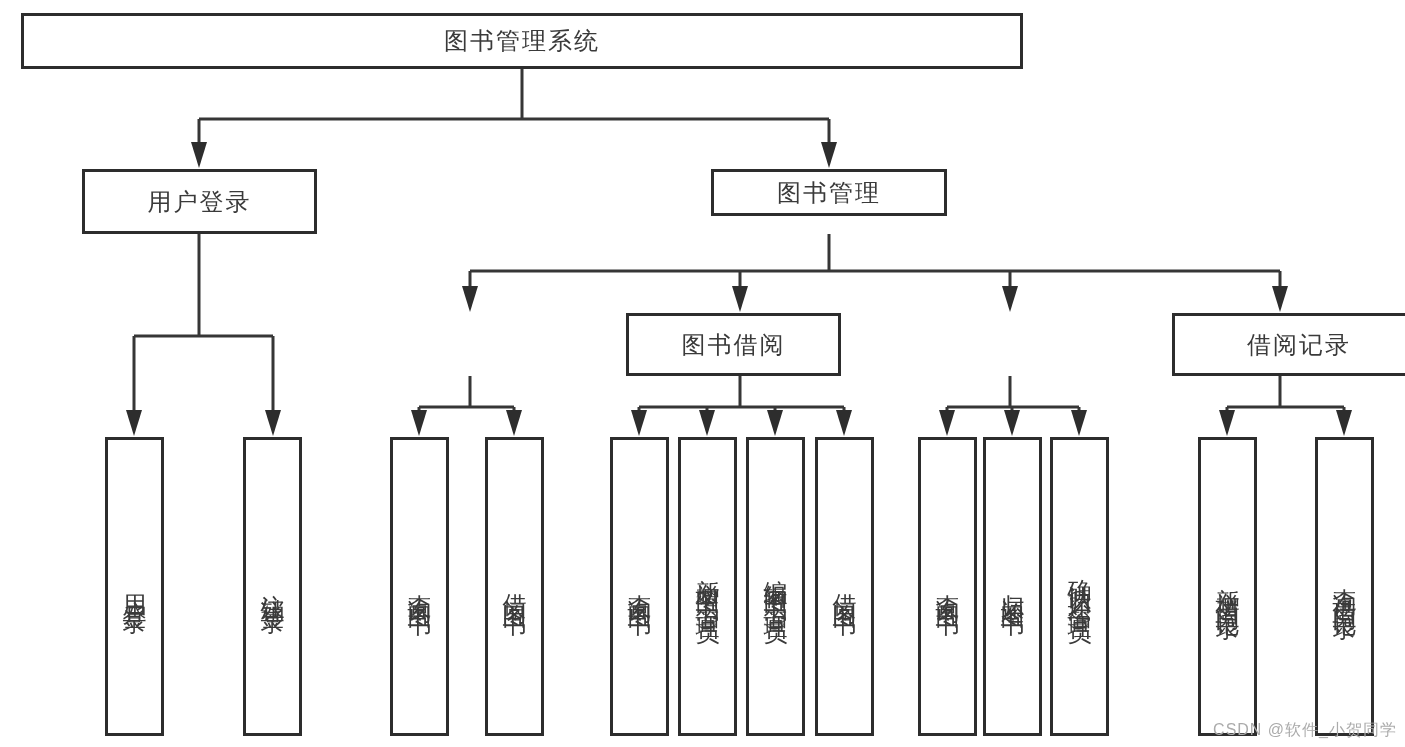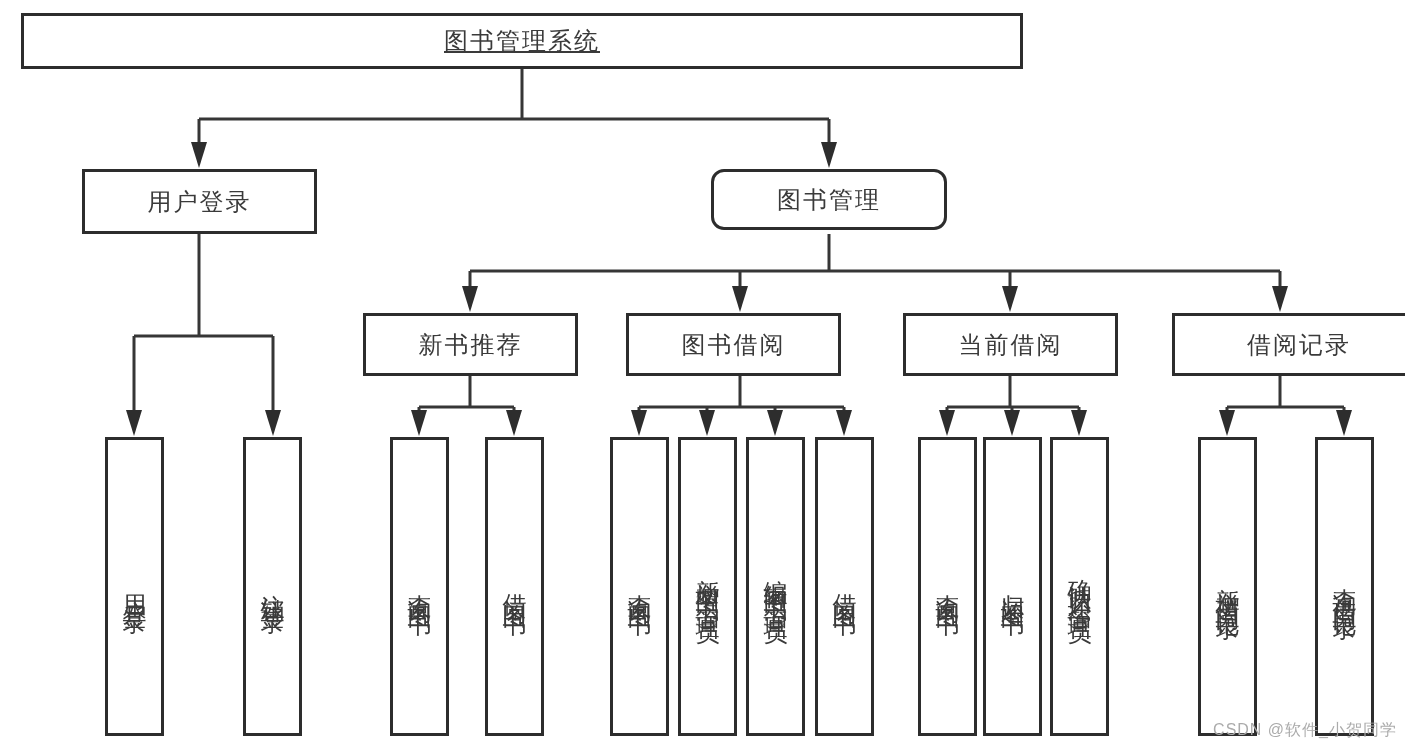--- a/index.html
+++ b/index.html
@@ -38,24 +38,24 @@
     white-space: nowrap;
   }
   .vbox .vtext {
     writing-mode: vertical-rl;
     text-orientation: mixed;
     font-size: 24px;
     letter-spacing: 6px;
     line-height: 1;
   }
   
-  .n-root  { left: 21px;   top: 13px;  width: 1002px; height: 56px; text-decoration: underline; }
+  .n-root  { left: 21px;   top: 13px;  width: 1002px; height: 56px; }
   
   .n-login { left: 82px;   top: 169px; width: 235px;  height: 65px; }
-  .n-mgmt  { left: 711px;  top: 169px; width: 236px;  height: 61px; border-radius: 13px; }
+  .n-mgmt  { left: 711px;  top: 169px; width: 236px;  height: 47px; }
   
   .n-g0 { left: 363px;  top: 313px; width: 215px; height: 63px; }
   .n-g1 { left: 626px;  top: 313px; width: 215px; height: 63px; }
   .n-g2 { left: 903px;  top: 313px; width: 215px; height: 63px; }
   .n-g3 { left: 1172px; top: 313px; width: 254px; height: 63px; }
   
   .leaf { top: 437px; width: 59px; height: 299px; }
   .n-a0 { left: 105px; }
   .n-a1 { left: 243px; }
   .n-b0 { left: 390px; }
@@ -132,28 +132,22 @@
     <span>图书管理系统</span>
   </div>
 
   <div class="box hbox n-login">
     <span>用户登录</span>
   </div>
   <div class="box hbox n-mgmt">
     <span>图书管理</span>
   </div>
 
-  <div class="box hbox n-g0">
-    <span>新书推荐</span>
-  </div>
   <div class="box hbox n-g1">
     <span>图书借阅</span>
-  </div>
-  <div class="box hbox n-g2">
-    <span>当前借阅</span>
   </div>
   <div class="box hbox n-g3">
     <span>借阅记录</span>
   </div>
 
   <div class="box vbox leaf n-a0">
     <span class="vtext">用户登录</span>
   </div>
   <div class="box vbox leaf n-a1">
     <span class="vtext">注销登录</span>

